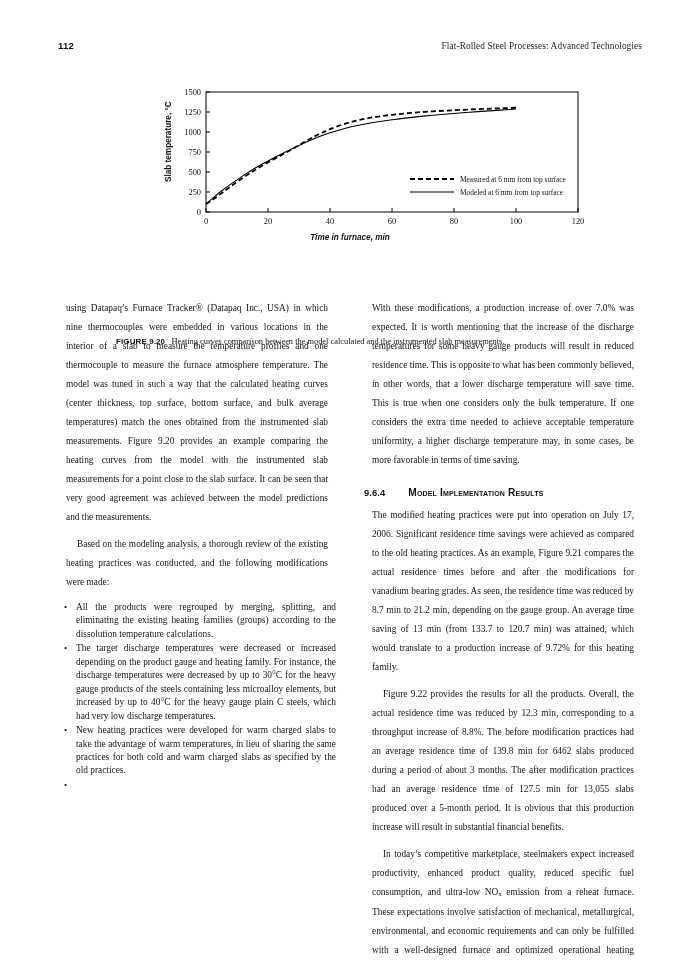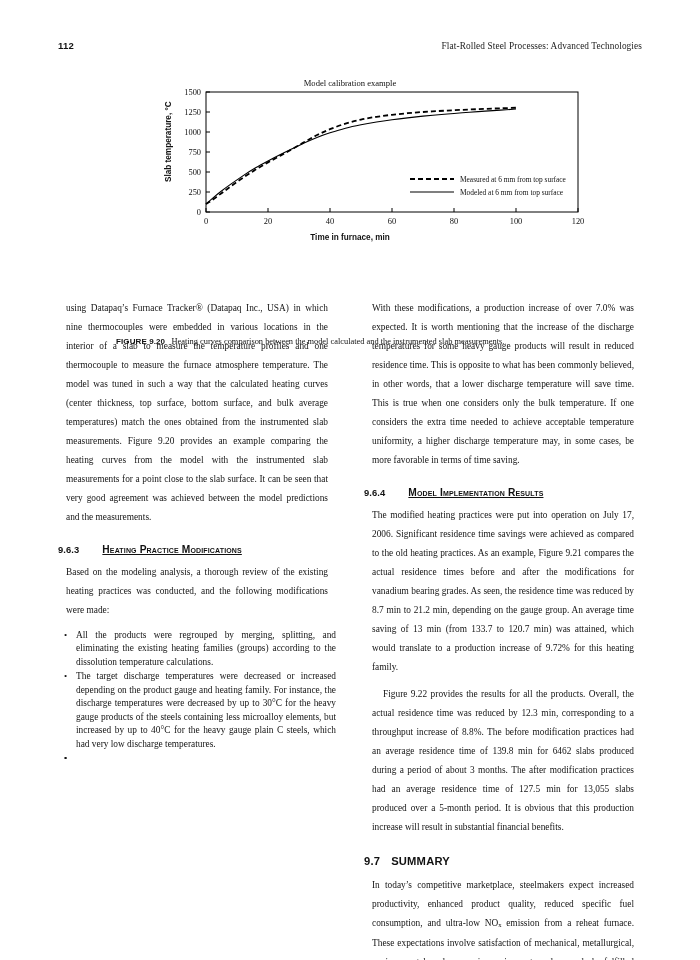--- a/index.html
+++ b/index.html
@@ -81,20 +81,21 @@
   .xlabel {
     position: absolute;
     left: 0;
     top: 155px;
     width: 100%;
     text-align: center;
     font-family: "Liberation Sans", sans-serif;
     font-weight: bold;
     font-size: 8.2px;
     color: #111;
+    font-style: italic;
   }
   .plot-svg {
     position: absolute;
     left: 0;
     top: 0;
   }
   .tick-text {
     font-family: "Liberation Serif", serif;
     font-size: 8.4px;
     fill: #111;
@@ -158,21 +159,20 @@
     font-size: 9.4px;
     font-weight: bold;
     color: #111;
     letter-spacing: 0.1px;
   }
   h3.section .num { margin-right: 23px; }
   h3.section .sc {
     font-variant: small-caps;
     font-size: 10.2px;
     letter-spacing: 0.15px;
-    text-decoration: underline;
   }
   h2.summary {
     margin: 18px 0 9px 0;
     font-family: "Liberation Sans", sans-serif;
     font-size: 11.2px;
     font-weight: bold;
     color: #111;
     letter-spacing: 0.2px;
   }
   h2.summary .num { margin-right: 11px; }
@@ -208,21 +208,20 @@
 
 <div class="page">
 
   <div class="running-head">
     <span class="folio">112</span>
     <span class="book-title">Flat-Rolled Steel Processes: Advanced Technologies</span>
   </div>
 
   <div class="figure-block">
     <div class="chart-wrap">
-      <div class="chart-title">Model calibration example</div>
       <div class="ylabel">Slab temperature, °C</div>
       <div class="xlabel">Time in furnace, min</div>
       <svg class="plot-svg" id="plot" width="584" height="172">
           <rect x="148" y="14" width="372" height="120" fill="none" stroke="#000" stroke-width="1"></rect>
           <line x1="148" y1="134" x2="152" y2="134" stroke="#000" stroke-width="1"></line>
           <text x="143" y="137" text-anchor="end" class="tick-text">0</text>
           <line x1="148" y1="114" x2="152" y2="114" stroke="#000" stroke-width="1"></line>
           <text x="143" y="117" text-anchor="end" class="tick-text">250</text>
           <line x1="148" y1="94" x2="152" y2="94" stroke="#000" stroke-width="1"></line>
           <text x="143" y="97" text-anchor="end" class="tick-text">500</text>
@@ -259,45 +258,39 @@
     <div class="fig-caption">
       <span class="fig-label">FIGURE 9.20</span><span class="fig-text">&nbsp;&nbsp;&nbsp;</span><span class="fig-text">Heating curves comparison between the model calculated and the instrumented slab measurements.</span>
     </div>
   </div>
 
   <div class="columns">
 
     <div class="col">
       <p class="body noindent">using Datapaq’s Furnace Tracker® (Datapaq Inc., USA) in which nine thermocouples were embedded in various locations in the interior of a slab to measure the temperature profiles and one thermocouple to measure the furnace atmosphere temperature. The model was tuned in such a way that the calculated heating curves (center thickness, top surface, bottom surface, and bulk average temperatures) match the ones obtained from the instrumented slab measurements. Figure 9.20 provides an example comparing the heating curves from the model with the instrumented slab measurements for a point close to the slab surface. It can be seen that very good agreement was achieved between the model predictions and the measurements.</p>
 
-      <h3 class="section">
-        <span class="num">9.6.3</span><span class="sc">Heating Practice Modifications</span>
-      </h3>
 
       <p class="body noindent">Based on the modeling analysis, a thorough review of the existing heating practices was conducted, and the following modifications were made:</p>
 
       <ul class="bullets">
         <li><span class="dot">•</span><span>All the products were regrouped by merging, splitting, and eliminating the existing heating families (groups) according to the dissolution temperature calculations.</span></li>
         <li><span class="dot">•</span><span>The target discharge temperatures were decreased or increased depending on the product gauge and heating family. For instance, the discharge temperatures were decreased by up to 30°C for the heavy gauge products of the steels containing less microalloy elements, but increased by up to 40°C for the heavy gauge plain C steels, which had very low discharge temperatures.</span></li>
-        <li><span class="dot">•</span></li>
+        <li><span class="dot">•</span><span>New heating practices were developed for warm charged slabs to take the advantage of warm temperatures, in lieu of sharing the same practices for both cold and warm charged slabs as specified by the old practices.</span></li>
         <li><span class="dot">•</span></li>
       </ul>
     </div>
 
     <div class="col">
       <p class="body noindent">With these modifications, a production increase of over 7.0% was expected. It is worth mentioning that the increase of the discharge temperatures for some heavy gauge products will result in reduced residence time. This is opposite to what has been commonly believed, in other words, that a lower discharge temperature will save time. This is true when one considers only the bulk temperature. If one considers the extra time needed to achieve acceptable temperature uniformity, a higher discharge temperature may, in some cases, be more favorable in terms of time saving.</p>
 
       <h3 class="section">
         <span class="num">9.6.4</span><span class="sc">Model Implementation Results</span>
       </h3>
 
       <p class="body noindent">The modified heating practices were put into operation on July 17, 2006. Significant residence time savings were achieved as compared to the old heating practices. As an example, Figure 9.21 compares the actual residence times before and after the modifications for vanadium bearing grades. As seen, the residence time was reduced by 8.7 min to 21.2 min, depending on the gauge group. An average time saving of 13 min (from 133.7 to 120.7 min) was attained, which would translate to a production increase of 9.72% for this heating family.</p>
       <p class="body">Figure 9.22 provides the results for all the products. Overall, the actual residence time was reduced by 12.3 min, corresponding to a throughput increase of 8.8%. The before modification practices had an average residence time of 139.8 min for 6462 slabs produced during a period of about 3 months. The after modification practices had an average residence time of 127.5 min for 13,055 slabs produced over a 5-month period. It is obvious that this production increase will result in substantial financial benefits.</p>
 
-      <h2 class="summary">
-        <span class="num">9.7</span><span>SUMMARY</span>
-      </h2>
 
       <p class="body noindent"><span>In today’s competitive marketplace, steelmakers expect increased productivity, enhanced product quality, reduced specific fuel consumption, and ultra-low NO</span><sub class="nox">x</sub><span> emission from a reheat furnace. These expectations involve satisfaction of mechanical, metallurgical, environmental, and economic requirements and can only be fulfilled with a well-designed furnace and optimized operational heating practices. In</span></p>
     </div>
 
   </div>
 </div>
 
 </body></html>

